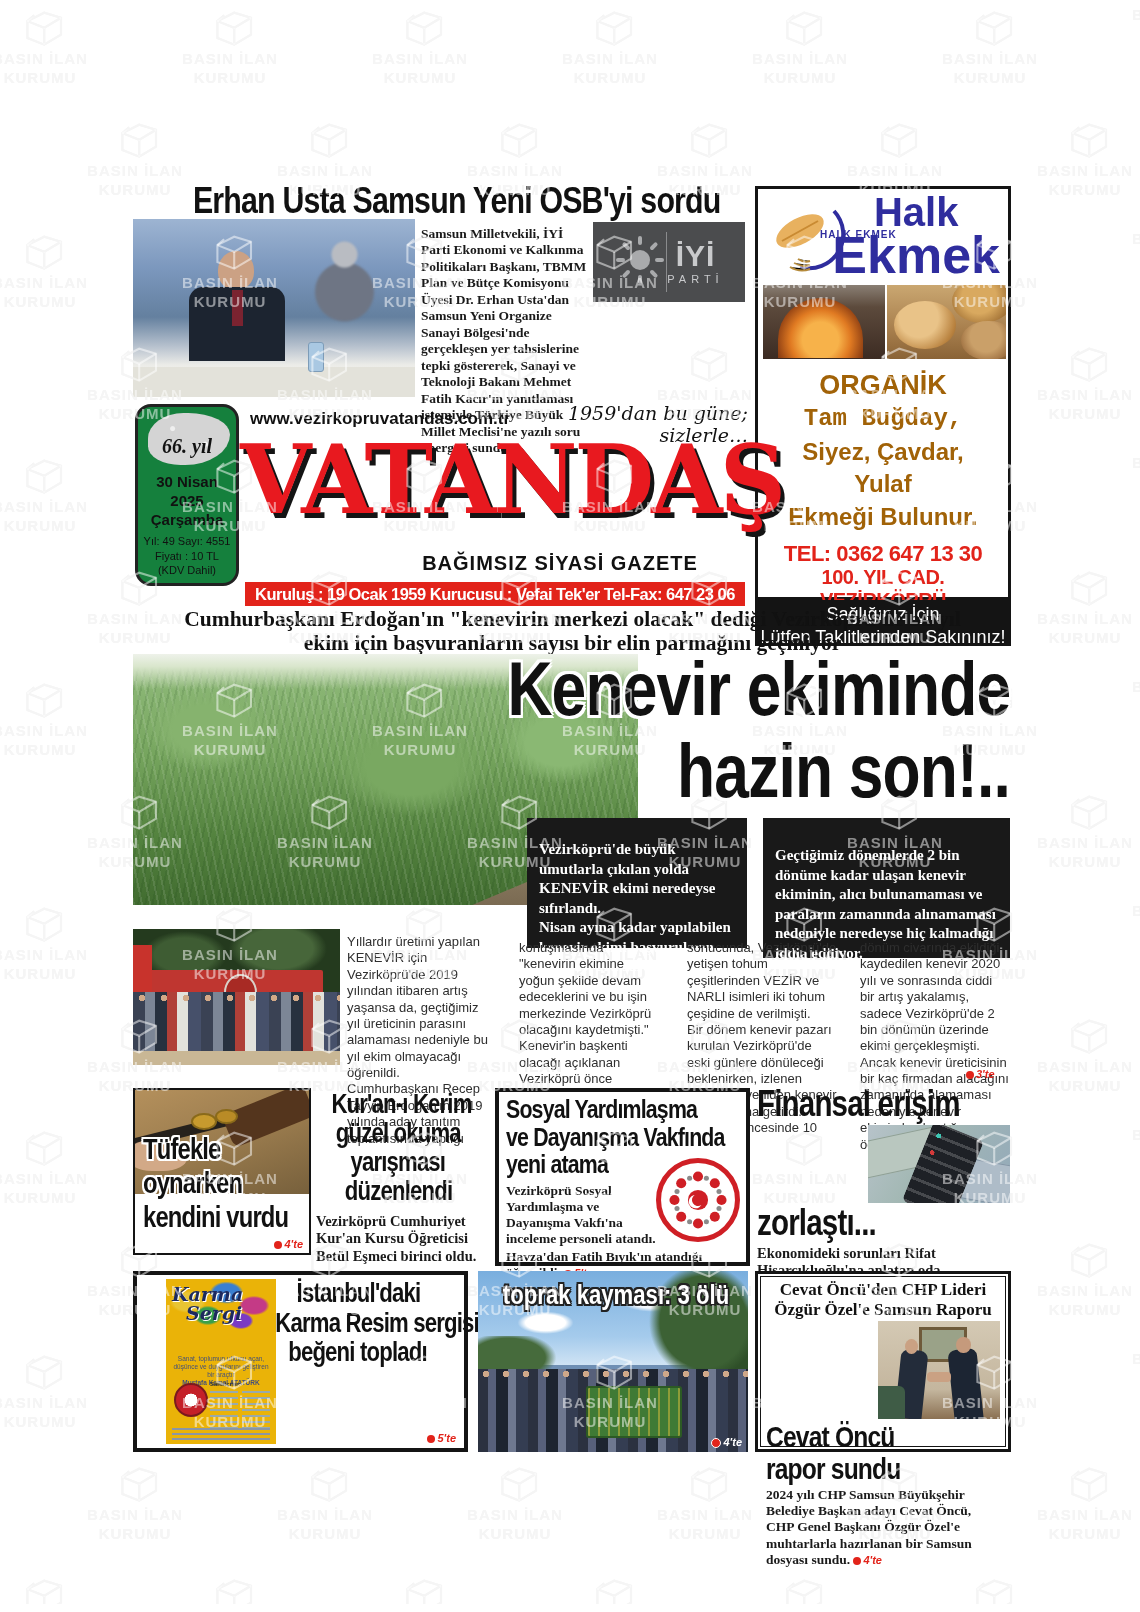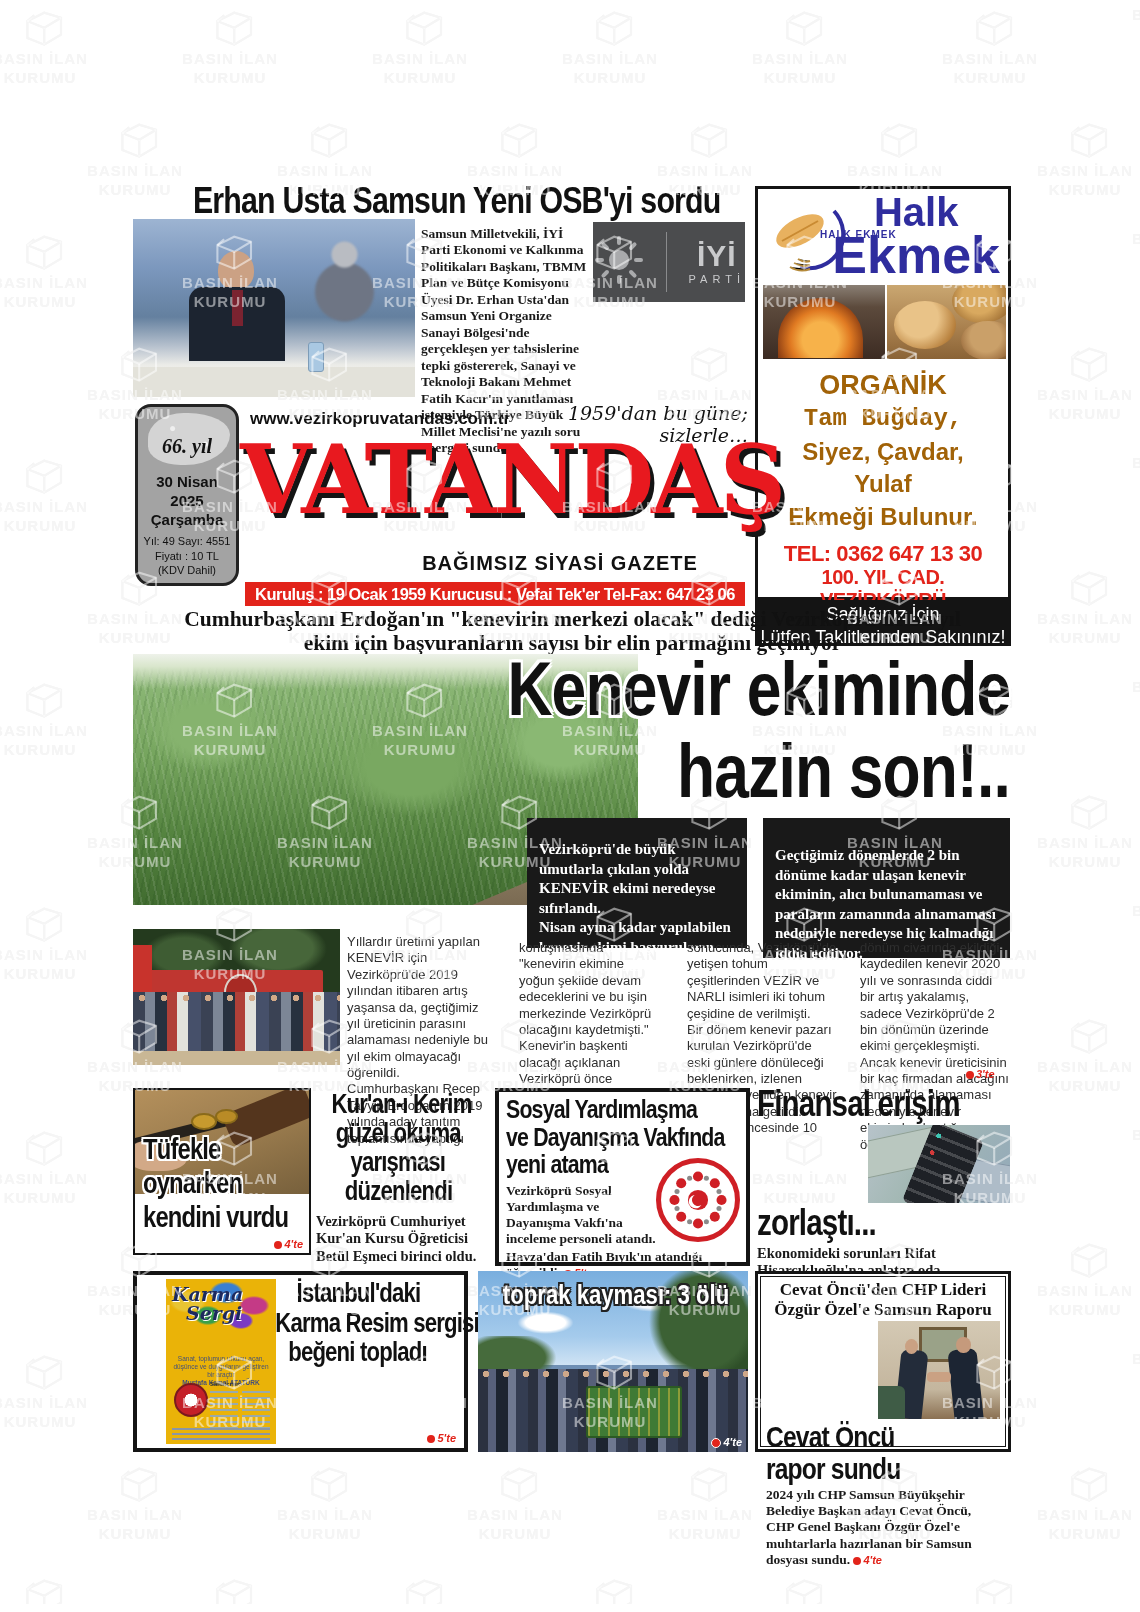--- a/index.html
+++ b/index.html
@@ -1141,21 +1141,21 @@
     <div class="abs" style="left:58%;top:8%;width:34%;height:55%;background:radial-gradient(circle at 50% 22%,#b9bcc2 0 14%,transparent 15%),radial-gradient(circle at 50% 60%,#6e7584 0 38%,transparent 40%);filter:blur(1px);"></div>
     <div class="abs" style="left:30%;top:18%;width:13%;height:22%;border-radius:50% 50% 46% 46%;background:#cba184;"></div>
     <div class="abs" style="left:20%;top:38%;width:34%;height:42%;border-radius:14px 14px 0 0;background:#1c2430;"></div>
     <div class="abs" style="left:35%;top:40%;width:4%;height:20%;background:#7a2330;"></div>
     <div class="abs" style="left:0;bottom:0;width:100%;height:17%;background:#e3e2da;"></div>
     <div class="abs" style="left:62%;bottom:14%;width:5%;height:16%;border-radius:3px;background:#a9c8e2;border:1px solid #7d9cb8;"></div>
   </div>
 
   <div class="abs serifb z1" style="left:421px;top:226px;width:168px;height:172px;font-size:13.5px;line-height:1.22;text-align:left;">Samsun Milletvekili, İYİ Parti Ekonomi ve Kalkınma Politikaları Başkanı, TBMM Plan ve Bütçe Komisyonu Üyesi Dr. Erhan Usta'dan Samsun Yeni Organize Sanayi Bölgesi'nde gerçekleşen yer tahsislerine tepki göstererek, Sanayi ve Teknoloji Bakanı Mehmet Fatih Kacır'ın yanıtlaması istemiyle Türkiye Büyük Millet Meclisi'ne yazılı soru önergesi sundu.</div>
 
-  <div class="abs z1" style="left:593px;top:222px;width:152px;height:80px;background:#4b4c4e;display:flex;align-items:center;justify-content:space-between;color:#c9cacc;">
+  <div class="abs z1" style="left:593px;top:222px;width:152px;height:80px;background:#4b4c4e;display:flex;align-items:center;justify-content:center;color:#c9cacc;">
     <span>
       <svg width="52" height="52" viewBox="0 0 52 52">
         <circle cx="26" cy="26" r="10" fill="#a9aaac"></circle>
         <g fill="#a9aaac">
           <rect x="24" y="2" width="4" height="9" rx="2"></rect>
             <rect x="24" y="41" width="4" height="9" rx="2"></rect>
           <rect x="2" y="24" width="9" height="4" rx="2"></rect>
             <rect x="41" y="24" width="9" height="4" rx="2"></rect>
           <rect x="24" y="2" width="4" height="9" rx="2" transform="rotate(45 26 26)"></rect>
           <rect x="24" y="41" width="4" height="9" rx="2" transform="rotate(45 26 26)"></rect>
@@ -1210,21 +1210,21 @@
     <div class="abs" style="left:0;top:352px;width:100%;text-align:center;color:#e2231a;font-weight:bold;letter-spacing:-0.5px;line-height:1.15;">
       <div style="font-size:22px;">TEL: 0362 647 13 30</div>
       <div style="font-size:20px;">100. YIL CAD. VEZİRKÖPRÜ</div>
     </div>
   </div>
   <div class="abs z1" style="left:755px;top:600px;width:256px;height:46px;background:#141414;color:#fff;text-align:center;font-size:18px;line-height:1.25;padding-top:3px;box-sizing:border-box;">
     <div>Sağlığınız İçin</div>
     <div>Lütfen Taklitlerinden Sakınınız!</div>
   </div>
 
-  <div class="abs z1" style="left:135px;top:404px;width:104px;height:182px;border:3px solid #222;border-radius:16px;box-sizing:border-box;text-align:center;background:#a3a3a3;">
+  <div class="abs z1" style="left:135px;top:404px;width:104px;height:182px;border:3px solid #222;border-radius:16px;box-sizing:border-box;text-align:center;background:#15803d;">
     <div class="abs" style="left:10px;top:6px;width:82px;height:52px;background:radial-gradient(circle at 30% 30%,#efefef 0 2px,transparent 3px),radial-gradient(circle at 70% 60%,#f7f7f7 0 2px,transparent 3px),#d4d4d4;border-radius:46% 54% 58% 42%/52% 44% 62% 38%;"></div>
     <div class="abs serifb" style="left:0;top:28px;width:100%;font-style:italic;font-size:20px;color:#111;">66. yıl</div>
     <div style="margin-top:66px;font-weight:bold;font-size:15px;line-height:1.25;color:#111;">
       <div>30 Nisan</div>
       <div>2025</div>
       <div>Çarşamba</div>
     </div>
     <div style="margin-top:5px;font-size:11px;line-height:1.3;color:#111;">
       <div>Yıl: 49 Sayı: 4551</div>
       <div>Fiyatı : 10 TL</div>

